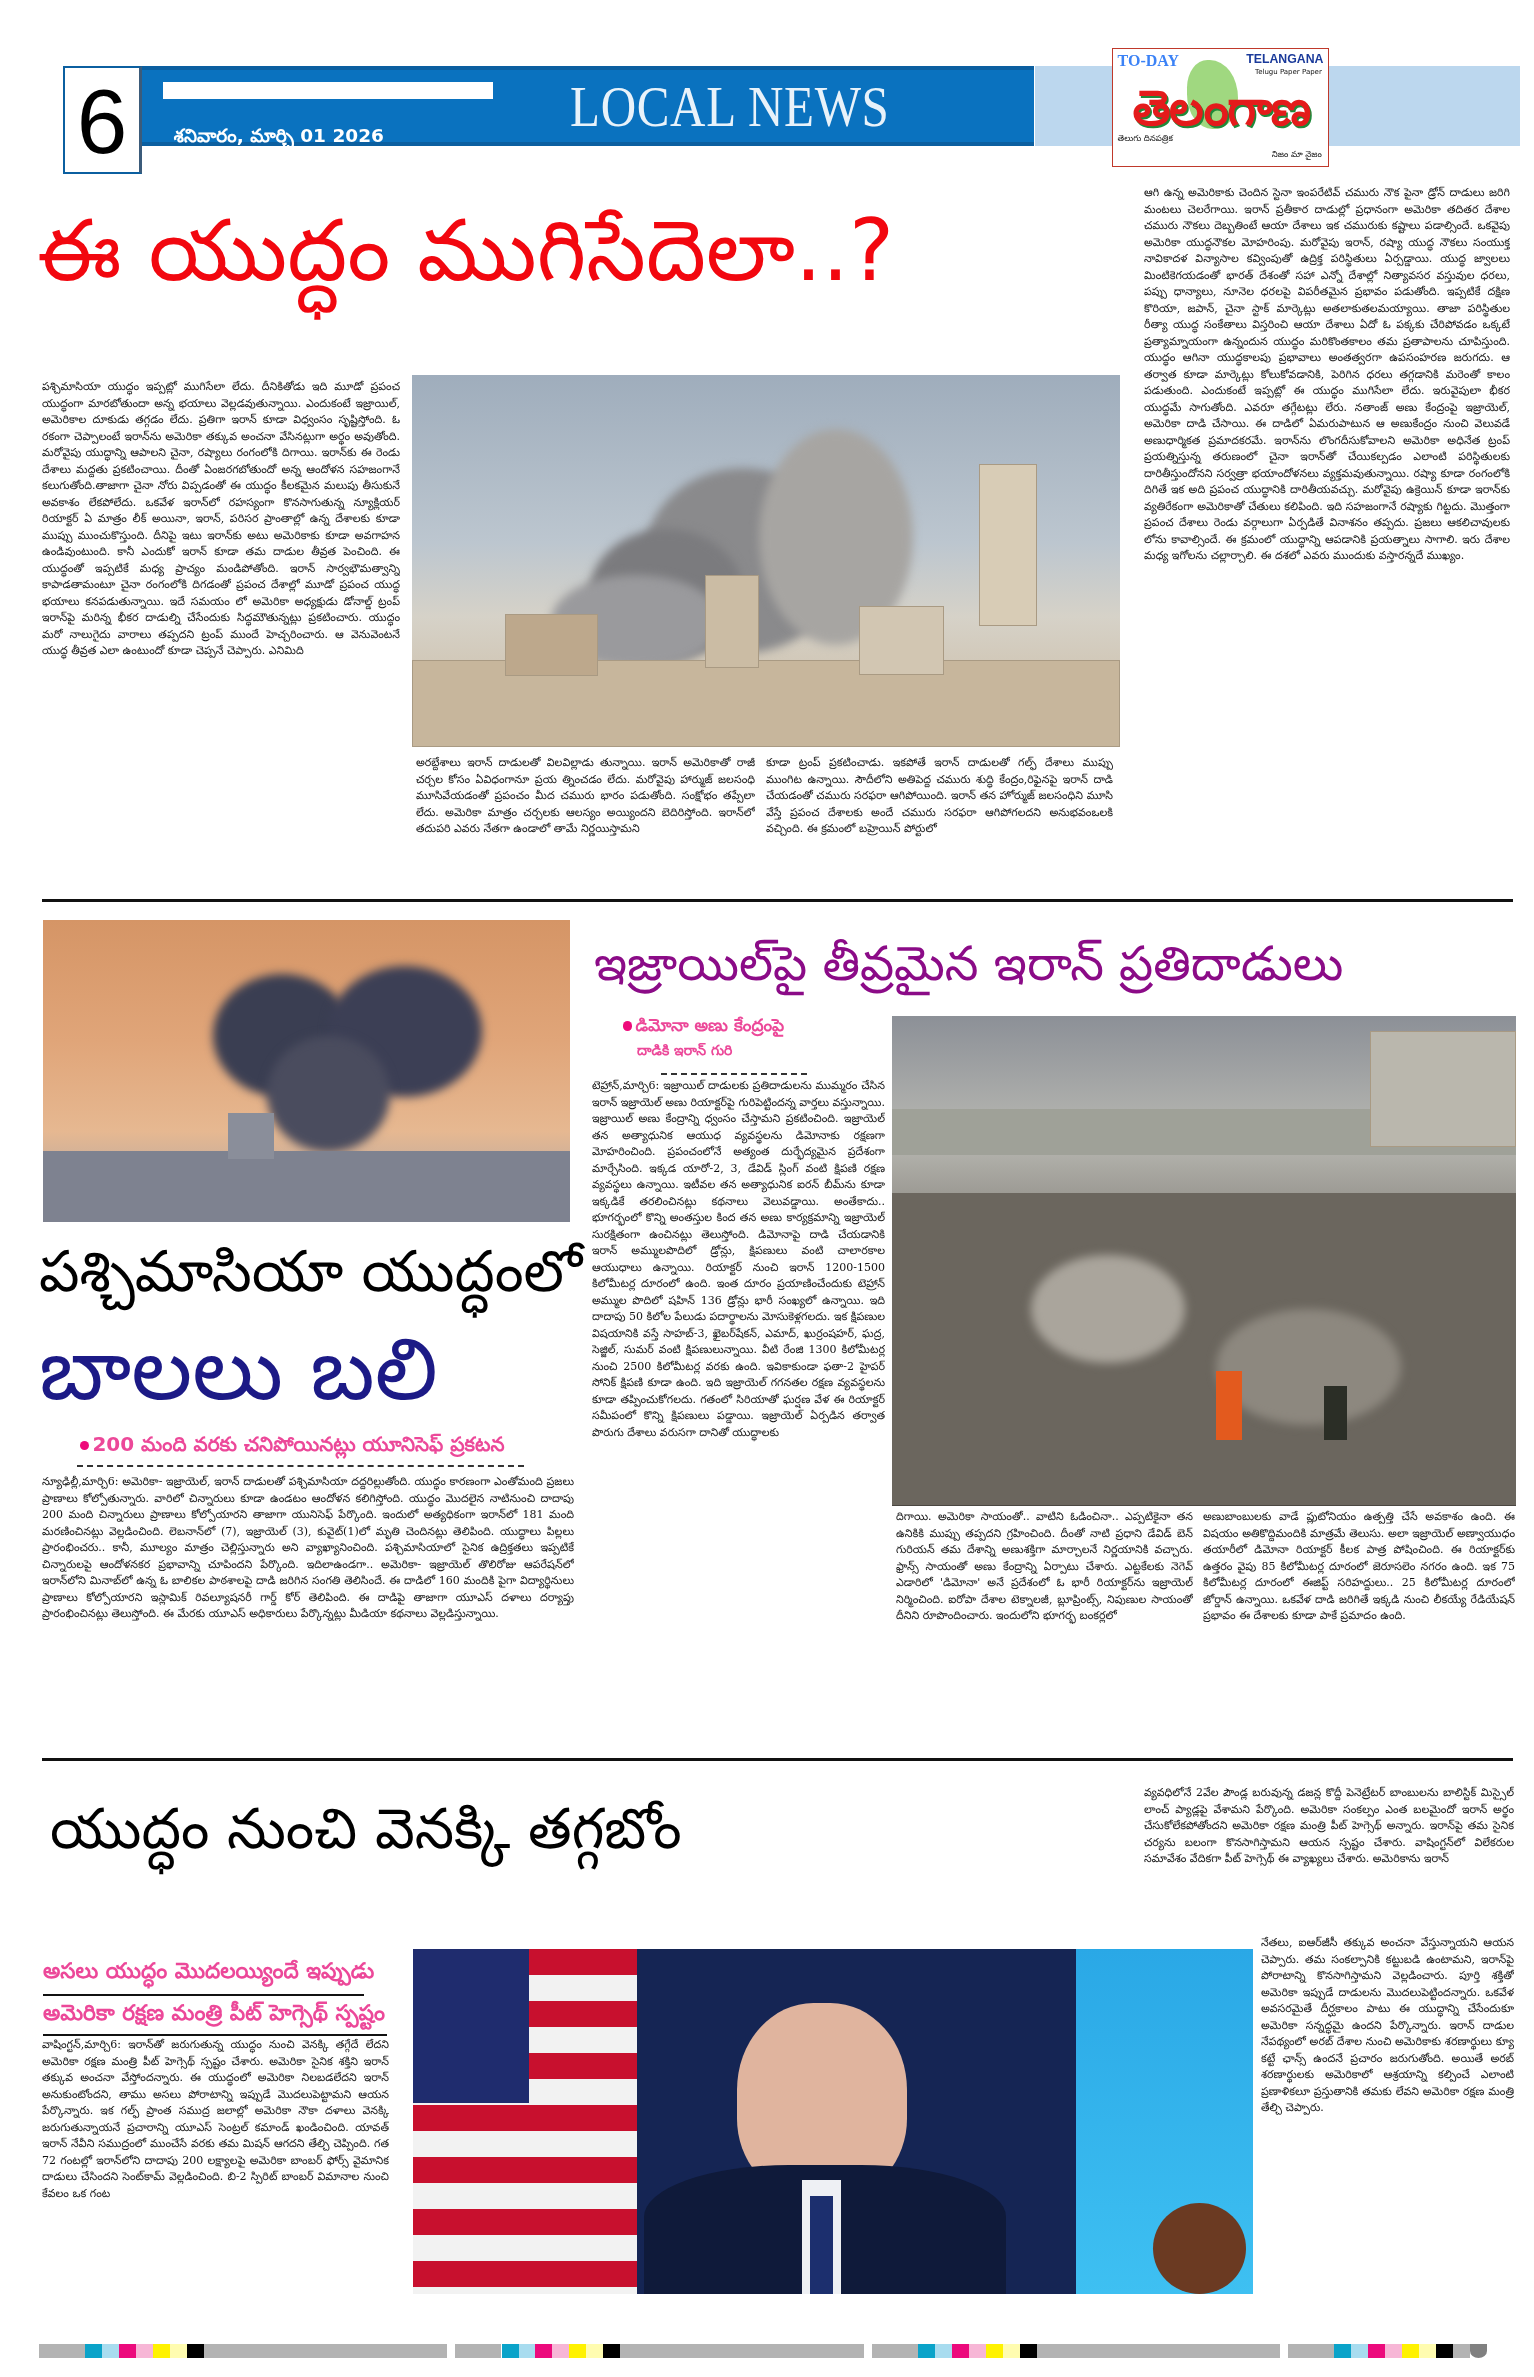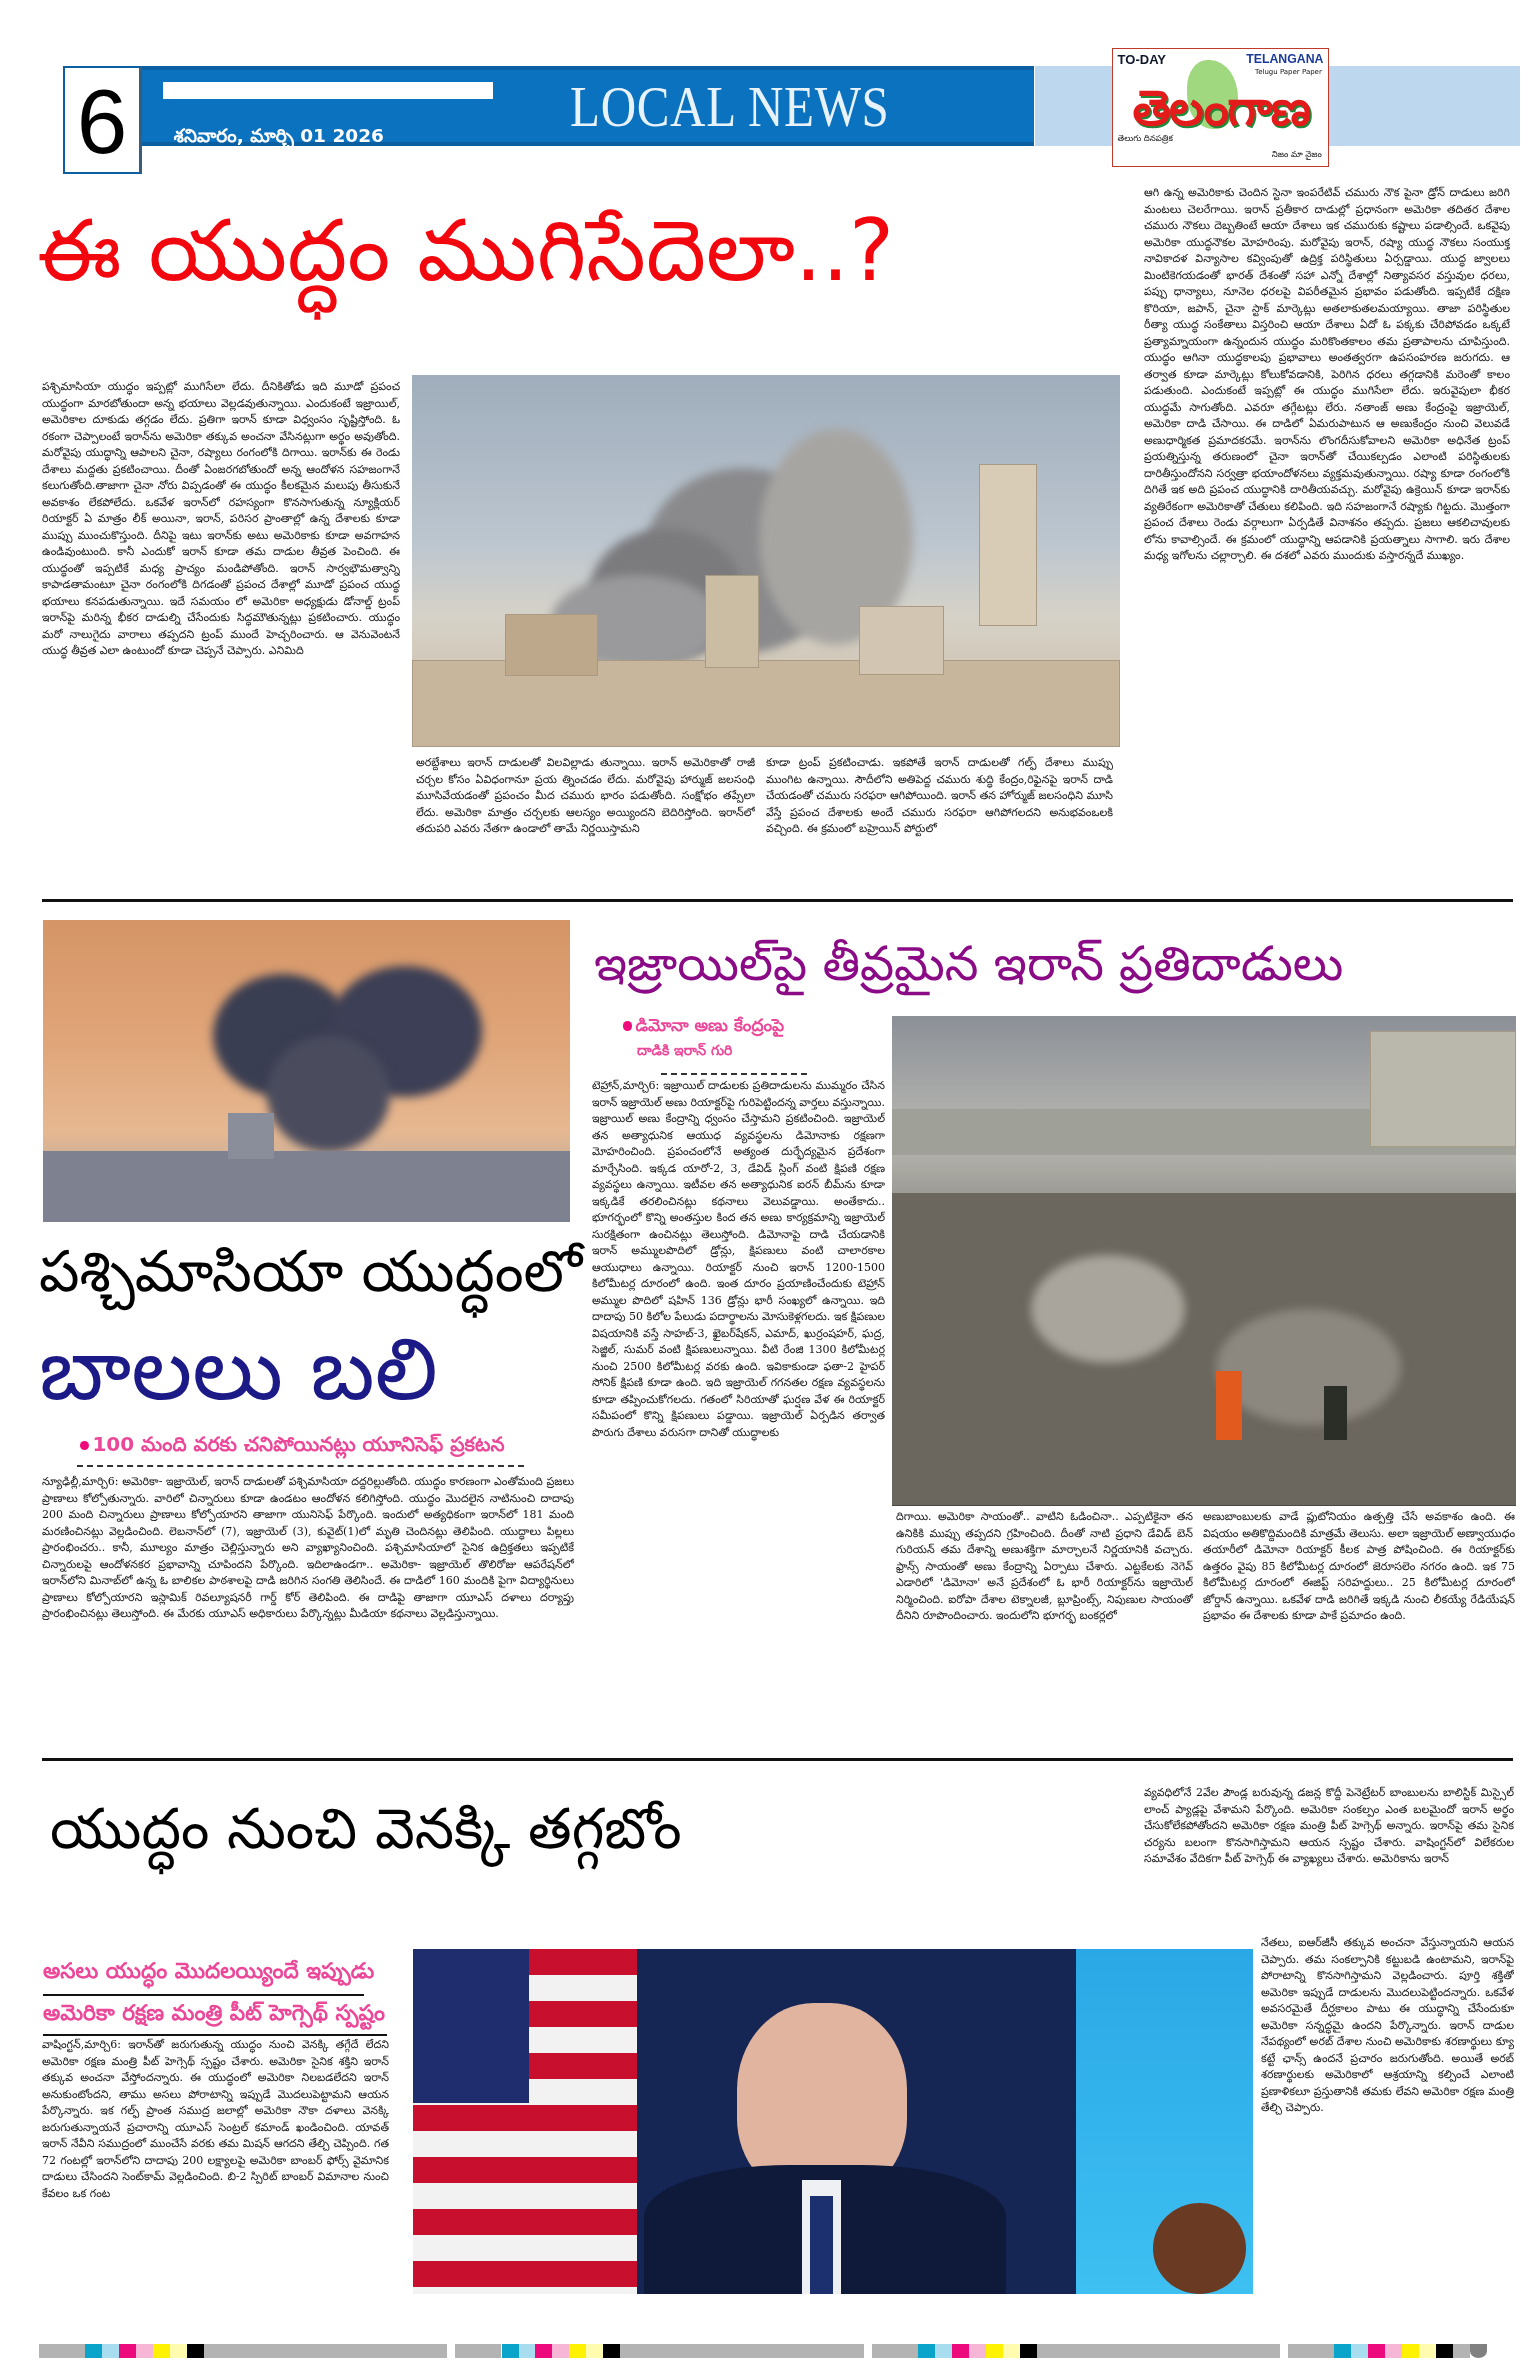--- a/index.html
+++ b/index.html
@@ -8,21 +8,21 @@
 .abs{position:absolute}
 
 #hdr-bar{left:63px;top:66px;width:971px;height:80px;background:#0a72bf;border-top:4.6px solid #0b5fa0;border-bottom:4.6px solid #0b5fa0}
 #hdr-ext{left:1035px;top:66px;width:432px;height:80px;background:#bcd7ee}
 #hdr-ext2{left:1466px;top:66px;width:54px;height:80px;background:#bcd7ee}
 #page-no{left:63px;top:66px;width:79px;height:108px;background:#fff;border:2.3px solid #0b5fa0;border-right:3.1px solid #3b5b7a;font-family:"Liberation Sans",sans-serif;font-size:91px;line-height:108px;text-align:center;color:#000}
 #date-box{left:163px;top:113px;width:327px;height:54px;color:#fff;font-family:"DejaVu Sans",sans-serif;font-weight:bold;font-size:18.5px;line-height:46px;padding-left:10.8px}
 #date-strip{left:163px;top:82px;width:330px;height:17px;background:#fff}
 #section{left:570px;top:68px;width:463px;height:77px;color:#e8f2fa;font-family:"Liberation Serif",serif;font-size:57px;line-height:77px;letter-spacing:0.8px;transform:scaleX(0.86);transform-origin:left center}
 #logo{left:1112px;top:48px;width:217px;height:119px;border:1.5px solid #c0392b;background:#fff;overflow:hidden}
-#logo .tl{position:absolute;left:4.6px;top:3.1px;font-family:Liberation Sans, sans-serif;font-weight:bold;font-size:13px;color:#0f172a}
+#logo .tl{position:absolute;left:4.6px;top:3.1px;font-family:Liberation Serif, serif;font-weight:bold;font-size:16px;color:#3b82f6}
 #logo .tr{position:absolute;right:4.6px;top:3.1px;font-family:"Liberation Sans",sans-serif;font-weight:bold;font-size:12.3px;color:#1a3a9a}
 #logo .sub{position:absolute;right:6.2px;top:18.5px;font-size:7px;color:#111}
 #logo .map{position:absolute;left:74px;top:10.8px;width:51px;height:69px;background:#8fd16a;border-radius:40% 55% 45% 50%;opacity:.85}
 #logo .name{position:absolute;left:3.1px;top:31px;width:210px;text-align:center;font-family:"DejaVu Sans",sans-serif;font-weight:bold;font-size:49px;color:#e41b1b;text-shadow:1.5px 2.3px 0 #1f8a3a;letter-spacing:-1.5px}
 #logo .bl{position:absolute;left:4.6px;bottom:21px;font-size:8.5px;color:#111}
 #logo .br{position:absolute;right:6.2px;bottom:4.6px;font-size:8.5px;color:#111}
 
 .hl{font-family:"DejaVu Sans",sans-serif;font-weight:normal;white-space:nowrap;line-height:1}
 #hl1{left:37px;top:208px;font-size:85px;color:#f2070f}
 #hl2{left:594px;top:939px;font-size:48px;color:#8b0b87}
@@ -91,21 +91,21 @@
 
 <div class="photo" id="img2">
   <div class="smoke" style="left:170px;top:54px;width:139px;height:123px;background:#3a3e52"></div>
   <div class="smoke" style="left:285px;top:46px;width:154px;height:131px;background:#3c3f55"></div>
   <div class="smoke" style="left:224px;top:116px;width:123px;height:116px;background:#4a4c5e"></div>
   <div class="bldg" style="left:0;top:231px;width:527px;height:71px;background:#7e8290;border:none"></div>
   <div class="bldg" style="left:185px;top:193px;width:46px;height:46px;background:#8a8e9a;border:none"></div>
 </div>
 <div id="hl3a" class="abs hl">పశ్చిమాసియా యుద్ధంలో</div>
 <div id="hl3b" class="abs hl">బాలలు బలి</div>
-<div class="abs sub-hl" style="left:80px;top:1432px;font-size:20px"><span class="bullet"></span><span>100 మంది వరకు చనిపోయినట్లు యూనిసెఫ్ ప్రకటన</span></div>
+<div class="abs sub-hl" style="left:80px;top:1432px;font-size:20px"><span class="bullet"></span><span>200 మంది వరకు చనిపోయినట్లు యూనిసెఫ్ ప్రకటన</span></div>
 <div class="dashrule" style="left:77px;top:1465px;width:447px"></div>
 <div class="abs txt" style="left:42px;top:1474px;width:532px;height:254px;overflow:hidden"><span class="dateline">న్యూఢిల్లీ,మార్చి6:</span> <span>అమెరికా- ఇజ్రాయెల్, ఇరాన్ దాడులతో పశ్చిమాసియా దద్దరిల్లుతోంది. యుద్ధం కారణంగా ఎంతోమంది ప్రజలు ప్రాణాలు కోల్పోతున్నారు. వారిలో చిన్నారులు కూడా ఉండటం ఆందోళన కలిగిస్తోంది. యుద్ధం మొదలైన నాటినుంచి దాదాపు 200 మంది చిన్నారులు ప్రాణాలు కోల్పోయారని తాజాగా యునిసెఫ్ పేర్కొంది. ఇందులో అత్యధికంగా ఇరాన్‌లో 181 మంది మరణించినట్లు వెల్లడించింది. లెబనాన్‌లో (7), ఇజ్రాయెల్ (3), కువైట్(1)లో మృతి చెందినట్లు తెలిపింది. యుద్ధాలు పిల్లలు ప్రారంభించరు.. కానీ, మూల్యం మాత్రం చెల్లిస్తున్నారు అని వ్యాఖ్యానించింది. పశ్చిమాసియాలో సైనిక ఉద్రిక్తతలు ఇప్పటికే చిన్నారులపై ఆందోళనకర ప్రభావాన్ని చూపిందని పేర్కొంది. ఇదిలాఉండగా.. అమెరికా- ఇజ్రాయెల్ తొలిరోజు ఆపరేషన్‌లో ఇరాన్‌లోని మినాబ్‌లో ఉన్న ఓ బాలికల పాఠశాలపై దాడి జరిగిన సంగతి తెలిసిందే. ఈ దాడిలో 160 మందికి పైగా విద్యార్థినులు ప్రాణాలు కోల్పోయారని ఇస్లామిక్ రివల్యూషనరీ గార్డ్ కోర్ తెలిపింది. ఈ దాడిపై తాజాగా యూఎస్ దళాలు దర్యాప్తు ప్రారంభించినట్లు తెలుస్తోంది. ఈ మేరకు యూఎస్ అధికారులు పేర్కొన్నట్లు మీడియా కథనాలు వెల్లడిస్తున్నాయి.</span></div>
 
 <div id="hl2" class="abs hl">ఇజ్రాయిల్‌పై తీవ్రమైన ఇరాన్ ప్రతిదాడులు</div>
 <div class="abs sub-hl" style="left:623px;top:1015px;font-size:17px"><span class="bullet"></span><span>డిమోనా అణు కేంద్రంపై</span></div>
 <div class="abs sub-hl" style="left:637px;top:1042px;font-size:14px">దాడికి ఇరాన్ గురి</div>
 <div class="dashrule" style="left:661px;top:1073px;width:146px"></div>
 <div class="abs txt" style="left:592px;top:1078px;width:293px;height:648px;overflow:hidden"><span class="dateline">టెహ్రాన్,మార్చి6:</span> <span>ఇజ్రాయిల్ దాడులకు ప్రతిదాడులను ముమ్మరం చేసిన ఇరాన్ ఇజ్రాయెల్ అణు రియాక్టర్‌పై గురిపెట్టిందన్న వార్తలు వస్తున్నాయి. ఇజ్రాయిల్ అణు కేంద్రాన్ని ధ్వంసం చేస్తామని ప్రకటించింది. ఇజ్రాయెల్ తన అత్యాధునిక ఆయుధ వ్యవస్థలను డిమోనాకు రక్షణగా మోహరించింది. ప్రపంచంలోనే అత్యంత దుర్భేద్యమైన ప్రదేశంగా మార్చేసింది. ఇక్కడ యారో-2, 3, డేవిడ్ స్లింగ్ వంటి క్షిపణి రక్షణ వ్యవస్థలు ఉన్నాయి. ఇటీవల తన అత్యాధునిక ఐరన్ బీమ్‌ను కూడా ఇక్కడికే తరలించినట్లు కథనాలు వెలువడ్డాయి. అంతేకాదు.. భూగర్భంలో కొన్ని అంతస్తుల కింద తన అణు కార్యక్రమాన్ని ఇజ్రాయెల్ సురక్షితంగా ఉంచినట్లు తెలుస్తోంది. డిమోనాపై దాడి చేయడానికి ఇరాన్ అమ్ములపొదిలో డ్రోన్లు, క్షిపణులు వంటి చాలారకాల ఆయుధాలు ఉన్నాయి. రియాక్టర్ నుంచి ఇరాన్ 1200-1500 కిలోమీటర్ల దూరంలో ఉంది. ఇంత దూరం ప్రయాణించేందుకు టెహ్రాన్ అమ్ముల పొదిలో షహిన్ 136 డ్రోన్లు భారీ సంఖ్యలో ఉన్నాయి. ఇది దాదాపు 50 కిలోల పేలుడు పదార్థాలను మోసుకెళ్లగలదు. ఇక క్షిపణుల విషయానికి వస్తే సాహబ్-3, ఖైబర్‌షేకన్, ఎమాద్, ఖుర్రంషహర్, ఘద్ర, సెజ్జిల్, సుమర్ వంటి క్షిపణులున్నాయి. వీటి రేంజి 1300 కిలోమీటర్ల నుంచి 2500 కిలోమీటర్ల వరకు ఉంది. ఇవికాకుండా ఫతా-2 హైపర్ సోనిక్ క్షిపణి కూడా ఉంది. ఇది ఇజ్రాయెల్ గగనతల రక్షణ వ్యవస్థలను కూడా తప్పించుకోగలదు. గతంలో సిరియాతో ఘర్షణ వేళ ఈ రియాక్టర్ సమీపంలో కొన్ని క్షిపణులు పడ్డాయి. ఇజ్రాయెల్ ఏర్పడిన తర్వాత పొరుగు దేశాలు వరుసగా దానితో యుద్ధాలకు</span></div>
 <div class="photo" id="img3">
   <div class="bldg" style="left:0;top:93px;width:624px;height:46px;background:#9fa198;border:none"></div>

